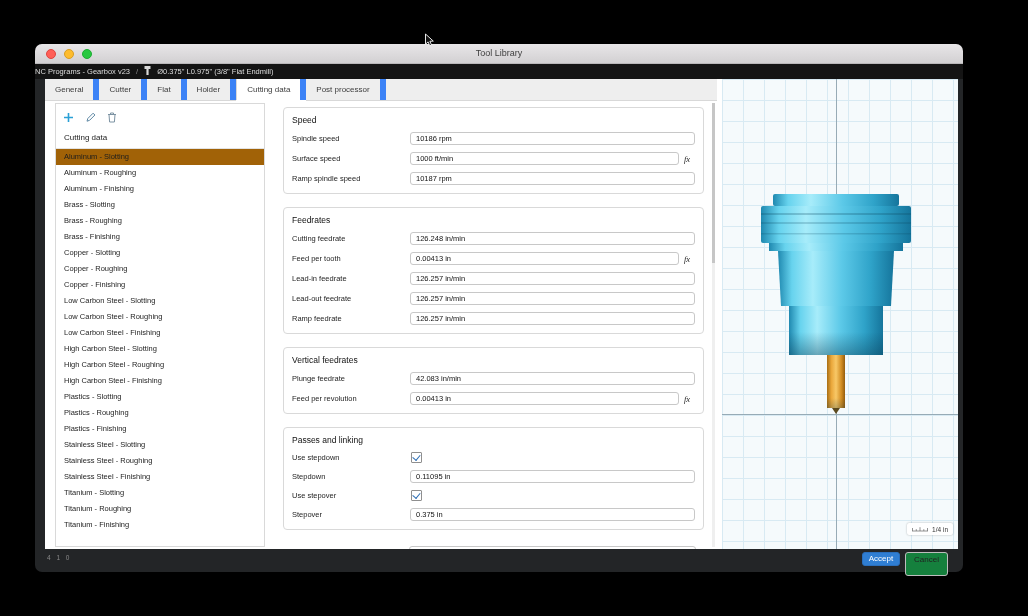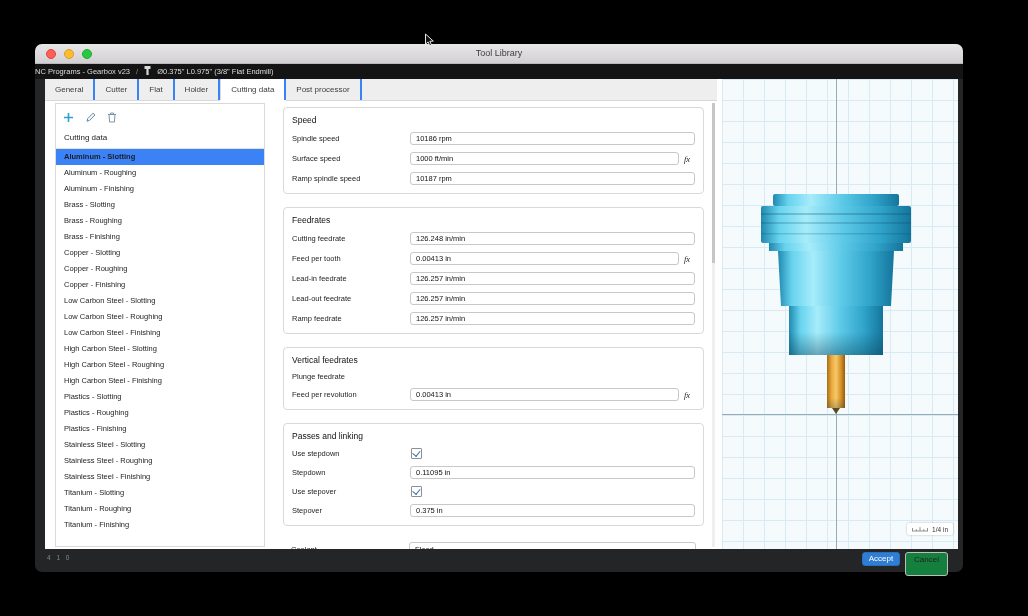--- a/index.html
+++ b/index.html
@@ -10,27 +10,27 @@
   .lights{position:absolute;left:11px;top:5px;display:flex;gap:8px;}
   .light{width:10px;height:10px;border-radius:50%;}
   .light.red{background:#ff5f57;border:1px solid #e0443e;box-sizing:border-box;}
   .light.yellow{background:#febc2e;border:1px solid #d99e22;box-sizing:border-box;}
   .light.green{background:#28c840;border:1px solid #1dad32;box-sizing:border-box;}
   .wtitle{position:absolute;left:0;right:0;text-align:center;font-size:9px;line-height:19px;color:#3f3f3f;}
   .breadcrumb{position:absolute;top:20px;left:0;right:0;height:15px;background:#141414;display:flex;align-items:center;gap:6px;color:#ddd;font-size:7.5px;white-space:nowrap;}
   .bc-sep{color:#888;}
   .content{position:absolute;left:10px;top:35px;width:913px;height:470px;background:#ffffff;overflow:hidden;}
   .tabs{position:absolute;left:0;top:0;width:672px;height:22px;background:#eeeeee;border-bottom:1px solid #d8d8d8;display:flex;box-sizing:border-box;}
-  .tab{padding:0 10px;line-height:21px;font-size:8px;color:#3c3c3c;border-right:2px solid #3b82f6;cursor:default;}
+  .tab{padding:0 10px;line-height:21px;font-size:8px;color:#3c3c3c;border-right:6px solid #3b82f6;cursor:default;}
   .tab.active{background:#fff;box-shadow:0 1px 0 #fff;border-left:1px solid #d8d8d8;}
   .left-panel{position:absolute;left:10px;top:24px;width:210px;height:444px;border:1px solid #d9d9d9;background:#fff;box-sizing:border-box;overflow:hidden;}
   .lp-toolbar{height:19px;padding:4px 7px 1px;display:flex;gap:11px;align-items:center;}
   .lp-header{font-size:8px;color:#1c1c1c;padding:5px 8px 6px;border-bottom:1px solid #e3e3e3;}
   .lp-item{height:16px;line-height:16px;font-size:7.5px;padding-left:8px;color:#1d1d1d;white-space:nowrap;overflow:hidden;}
-  .lp-item.selected{background:#3b82f6;font-weight:bold;}
+  .lp-item.selected{background:#a16207;}
   .form-panel{position:absolute;left:230px;top:24px;width:435px;height:444px;padding-top:4px;box-sizing:border-box;}
   .group{border:1px solid #d9d9d9;border-radius:4px;margin:0 0 13px 8px;padding:5px 8px 8px;width:421px;box-sizing:border-box;background:#fff;}
   .gtitle{font-size:8.5px;font-weight:normal;color:#101010;margin:2px 0 2px;}
   .grow{display:flex;align-items:center;margin-top:7px;}
   .glabel{width:118px;font-size:7.5px;color:#1e1e1e;flex-shrink:0;}
   .gfield{flex:1;height:13px;border:1px solid #c8c8c8;border-radius:3px;font-size:7.5px;padding:0 5px;color:#111;background:#fff;font-family:"Liberation Sans",sans-serif;box-sizing:border-box;min-width:0;outline:none;}
   .fx{width:16px;text-align:center;font-size:8.5px;font-style:italic;font-family:"Liberation Serif",serif;color:#222;flex-shrink:0;cursor:default;}
   .cbx{width:9px;height:9px;border:1px solid #8f8f8f;border-radius:1px;background:#fff;position:relative;margin-left:1px;flex-shrink:0;}
   .cbx.checked::after{content:"";position:absolute;left:2px;top:0px;width:3.5px;height:6px;border:solid #2e6fb5;border-width:0 1.5px 1.5px 0;transform:rotate(40deg);}
   .coolant-row{display:flex;align-items:center;margin:16px 8px 0 16px;width:405px;}
@@ -173,20 +173,21 @@
           <div class="grow">
             <span class="glabel">Ramp feedrate</span>
             <input class="gfield" value="126.257 in/min" style="">
           </div>
         </div>
 
         <div class="group">
           <div class="gtitle">Vertical feedrates</div>
           <div class="grow">
             <span class="glabel">Plunge feedrate</span>
+            <input class="gfield" value="42.083 in/min" style="">
           </div>
           <div class="grow">
             <span class="glabel">Feed per revolution</span>
             <input class="gfield" value="0.00413 in" style="">
             <span class="fx">fx</span>
           </div>
         </div>
 
         <div class="group">
           <div class="gtitle">Passes and linking</div>

